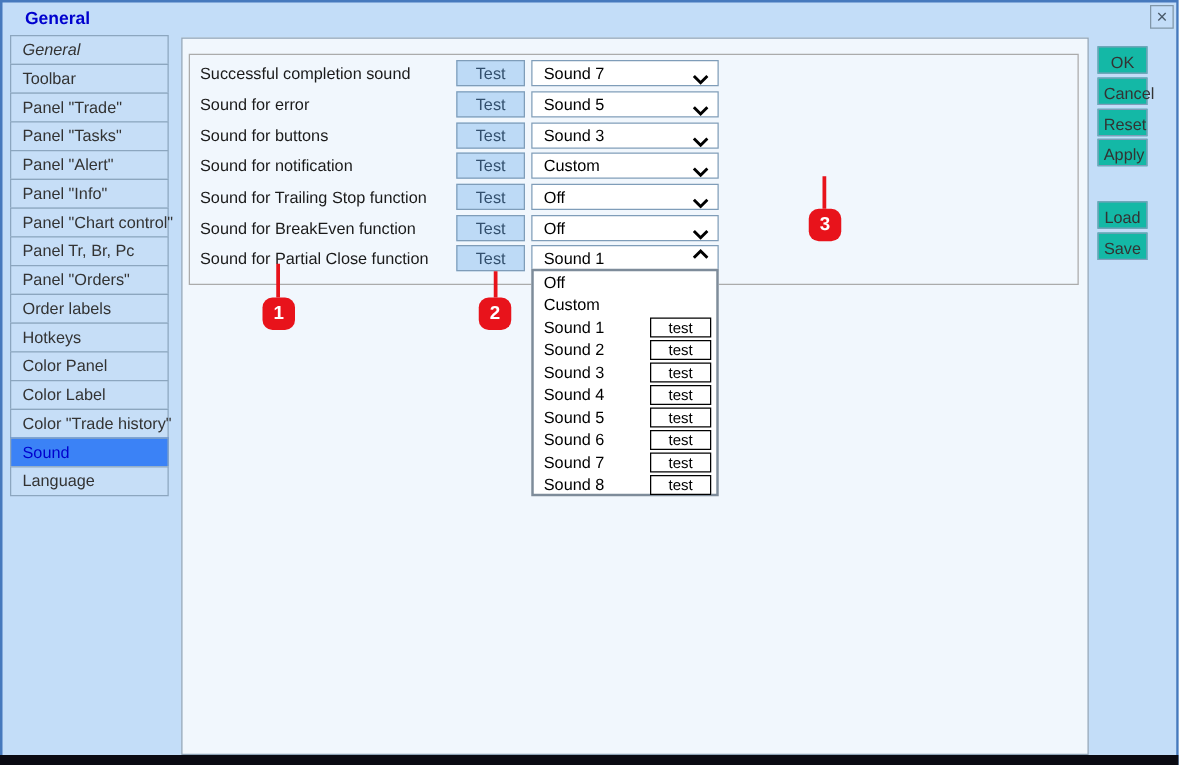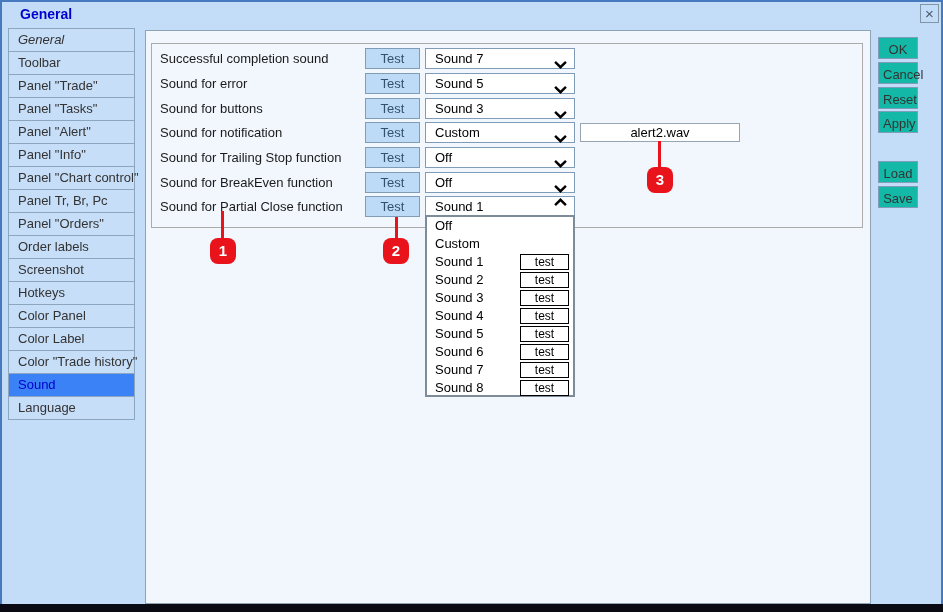--- a/index.html
+++ b/index.html
@@ -93,21 +93,20 @@
     <div class="side-item">General</div>
     <div class="side-item">Toolbar</div>
     <div class="side-item">Panel "Trade"</div>
     <div class="side-item">Panel "Tasks"</div>
     <div class="side-item">Panel "Alert"</div>
     <div class="side-item">Panel "Info"</div>
     <div class="side-item">Panel "Chart control"</div>
     <div class="side-item">Panel Tr, Br, Pc</div>
     <div class="side-item">Panel "Orders"</div>
     <div class="side-item">Order labels</div>
-    <div class="side-item">Screenshot</div>
     <div class="side-item">Hotkeys</div>
     <div class="side-item">Color Panel</div>
     <div class="side-item">Color Label</div>
     <div class="side-item">Color "Trade history"</div>
     <div class="side-item selected">Sound</div>
     <div class="side-item">Language</div>
   </div>
 
   <div class="panel"></div>
   <div class="groupbox"></div>
@@ -147,21 +146,20 @@
 
   <div class="row" style="top:122px">
     <span class="row-label">Sound for notification</span>
     <button class="test-btn">Test</button>
     <div class="select">
       <span class="select-value">Custom</span>
       <span class="chevron"><svg viewBox="0 0 12 8" width="13" height="9">
             <polyline points="1,1.5 6,6.5 11,1.5" fill="none" stroke="#000" stroke-width="2.2"></polyline>
           </svg></span>
     </div>
-    <div class="file-field">alert2.wav</div>
   </div>
 
   <div class="row" style="top:147px">
     <span class="row-label">Sound for Trailing Stop function</span>
     <button class="test-btn">Test</button>
     <div class="select">
       <span class="select-value">Off</span>
       <span class="chevron"><svg viewBox="0 0 12 8" width="13" height="9">
             <polyline points="1,1.5 6,6.5 11,1.5" fill="none" stroke="#000" stroke-width="2.2"></polyline>
           </svg></span>

